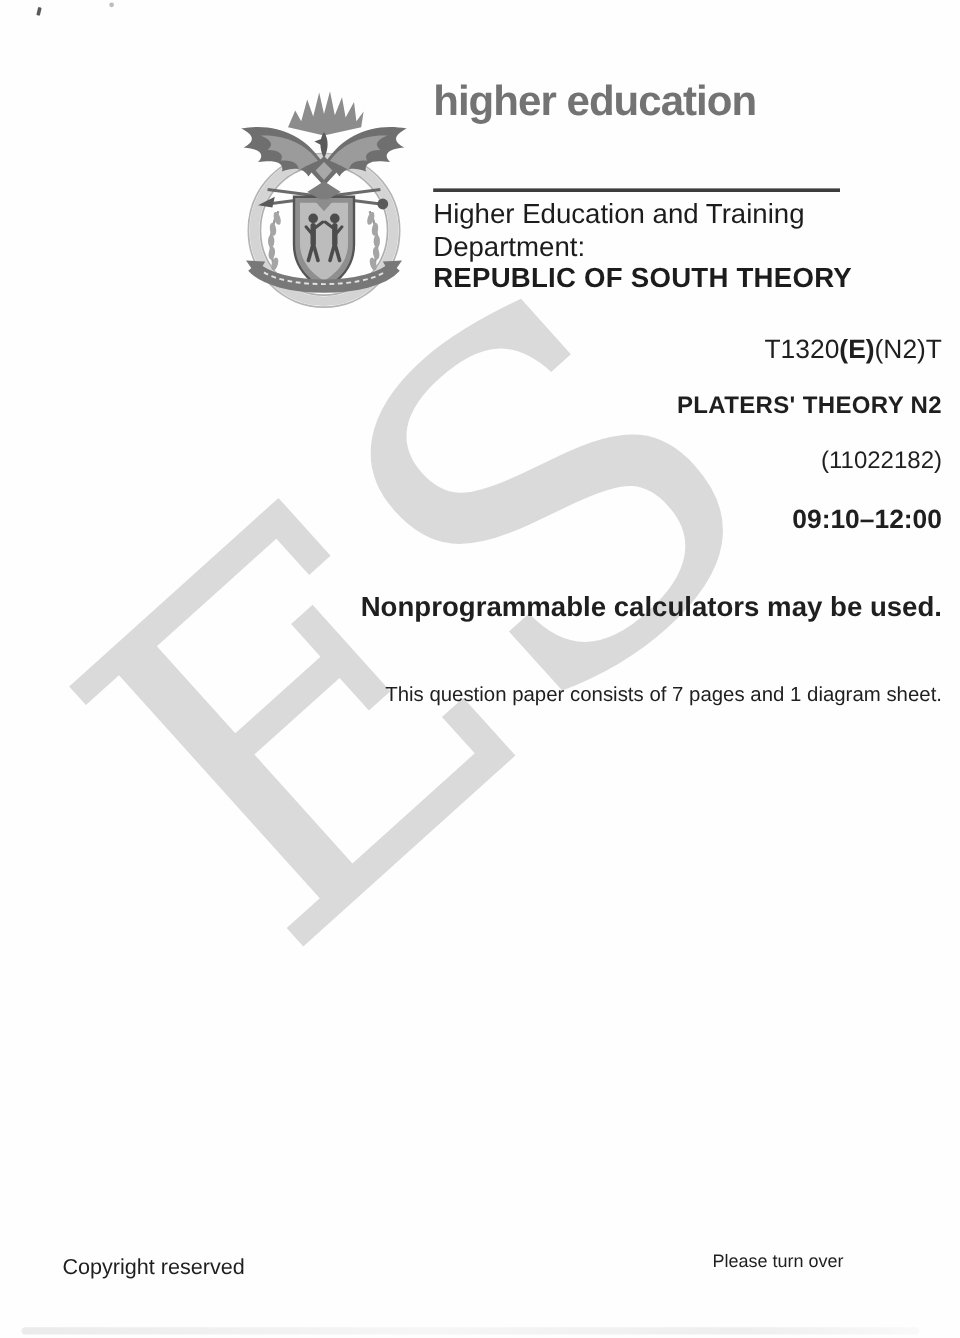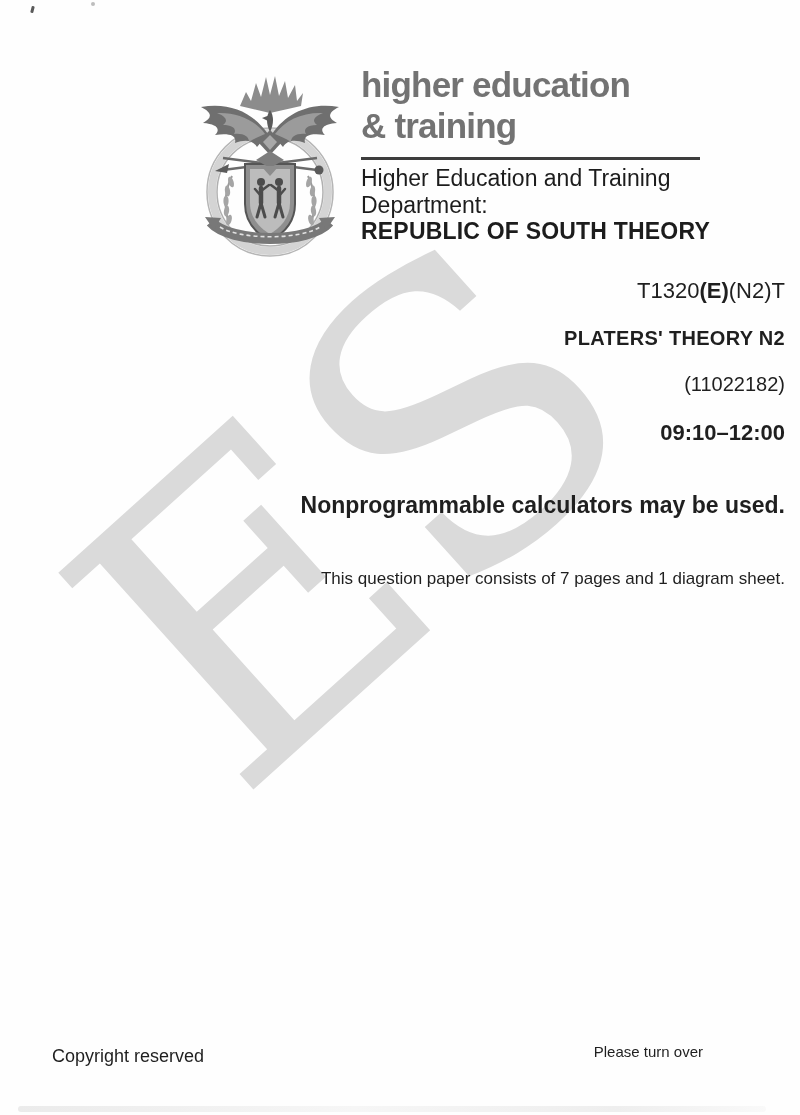--- a/index.html
+++ b/index.html
@@ -117,21 +117,20 @@
   <path d="M75,43 L67,46 L75,50 Z" fill="#5a5a5a"></path>
   <path d="M75,58 L87,70 L75,83 L63,70 Z" fill="#6f6f6f"></path>
   <path d="M75,63 L82,70 L75,78 L68,70 Z" fill="#a8a8a8"></path>
 
   <path d="M61,88 L75,79 L89,88 L75,96 Z" fill="#7d7d7d"></path>
   <path d="M66,94 L84,94 L75,104 Z" fill="#8d8d8d"></path>
 </svg>
 
 <div class="abs brand">
   <div>higher education</div>
-  <div>&amp; training</div>
 </div>
 <div class="abs header-rule"></div>
 
 <div class="abs dept">
   <div>Higher Education and Training</div>
   <div>Department:</div>
   <div class="country">REPUBLIC OF SOUTH THEORY</div>
 </div>
 
 <div class="abs cline code-line"><span>T1320</span><b>(E)</b><span>(N2)T</span></div>

